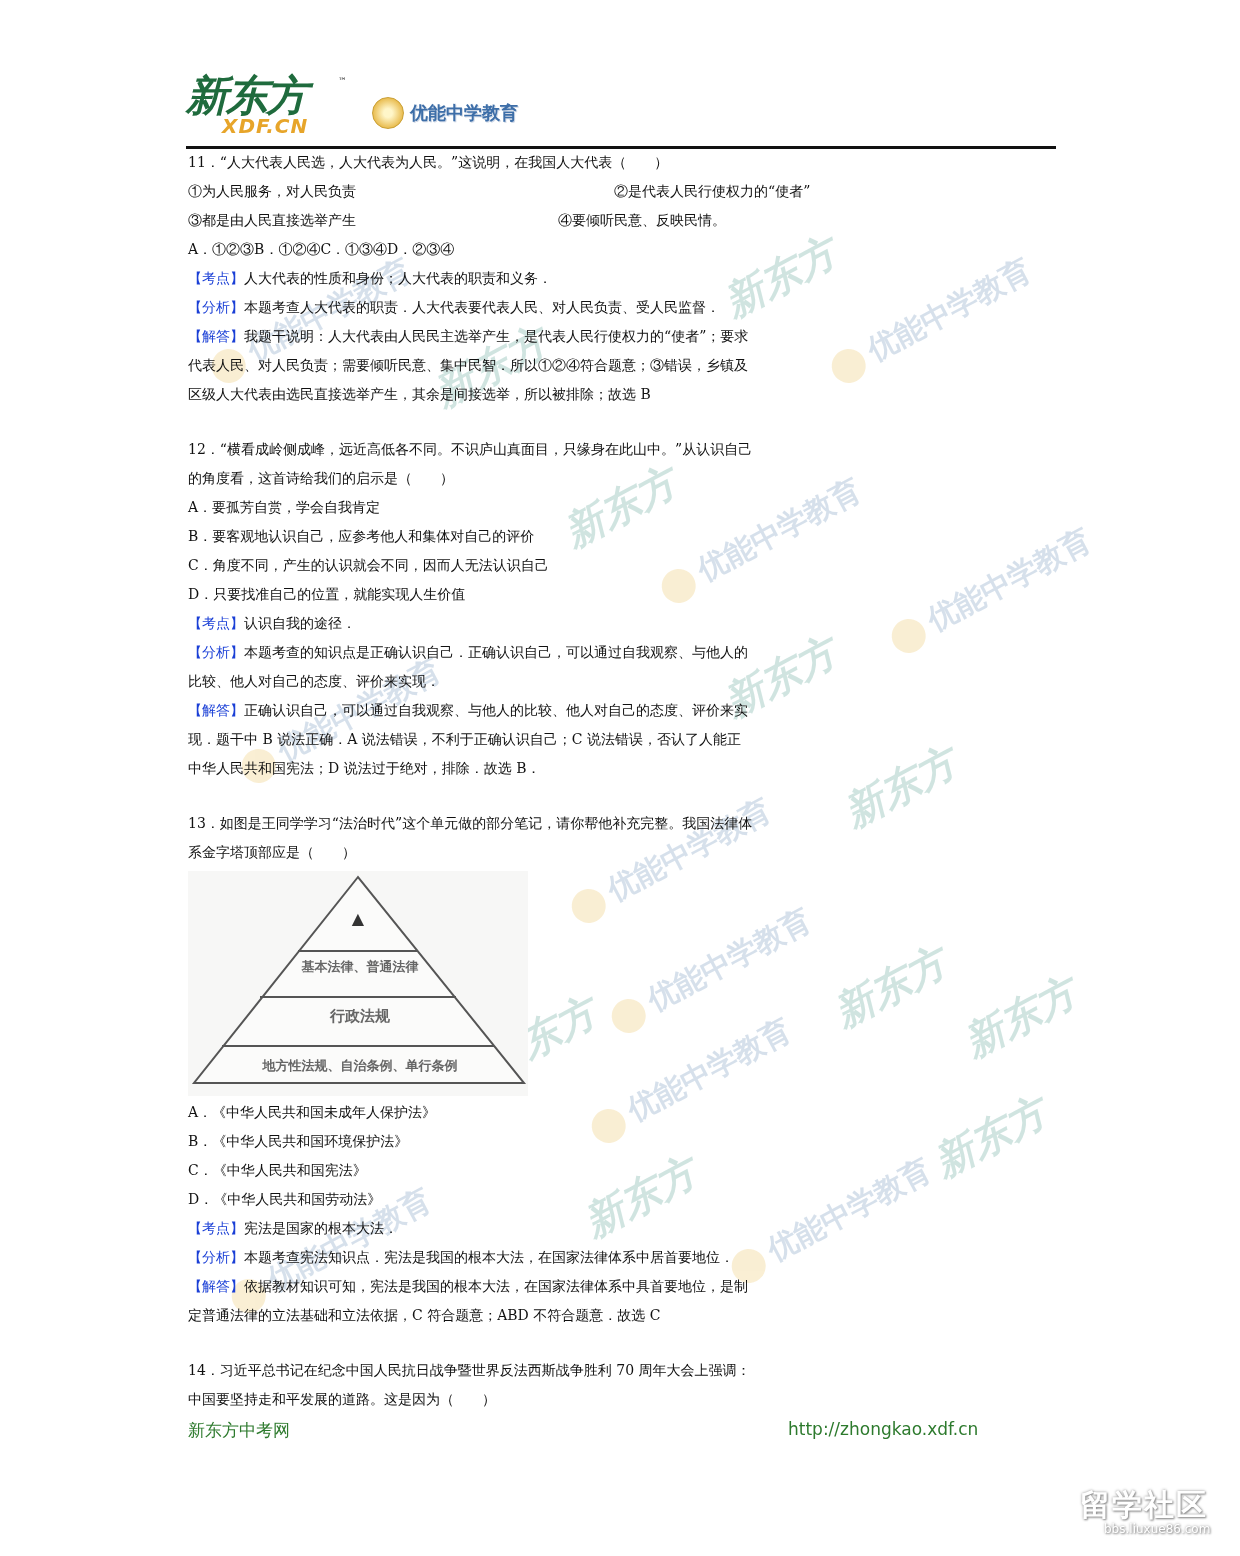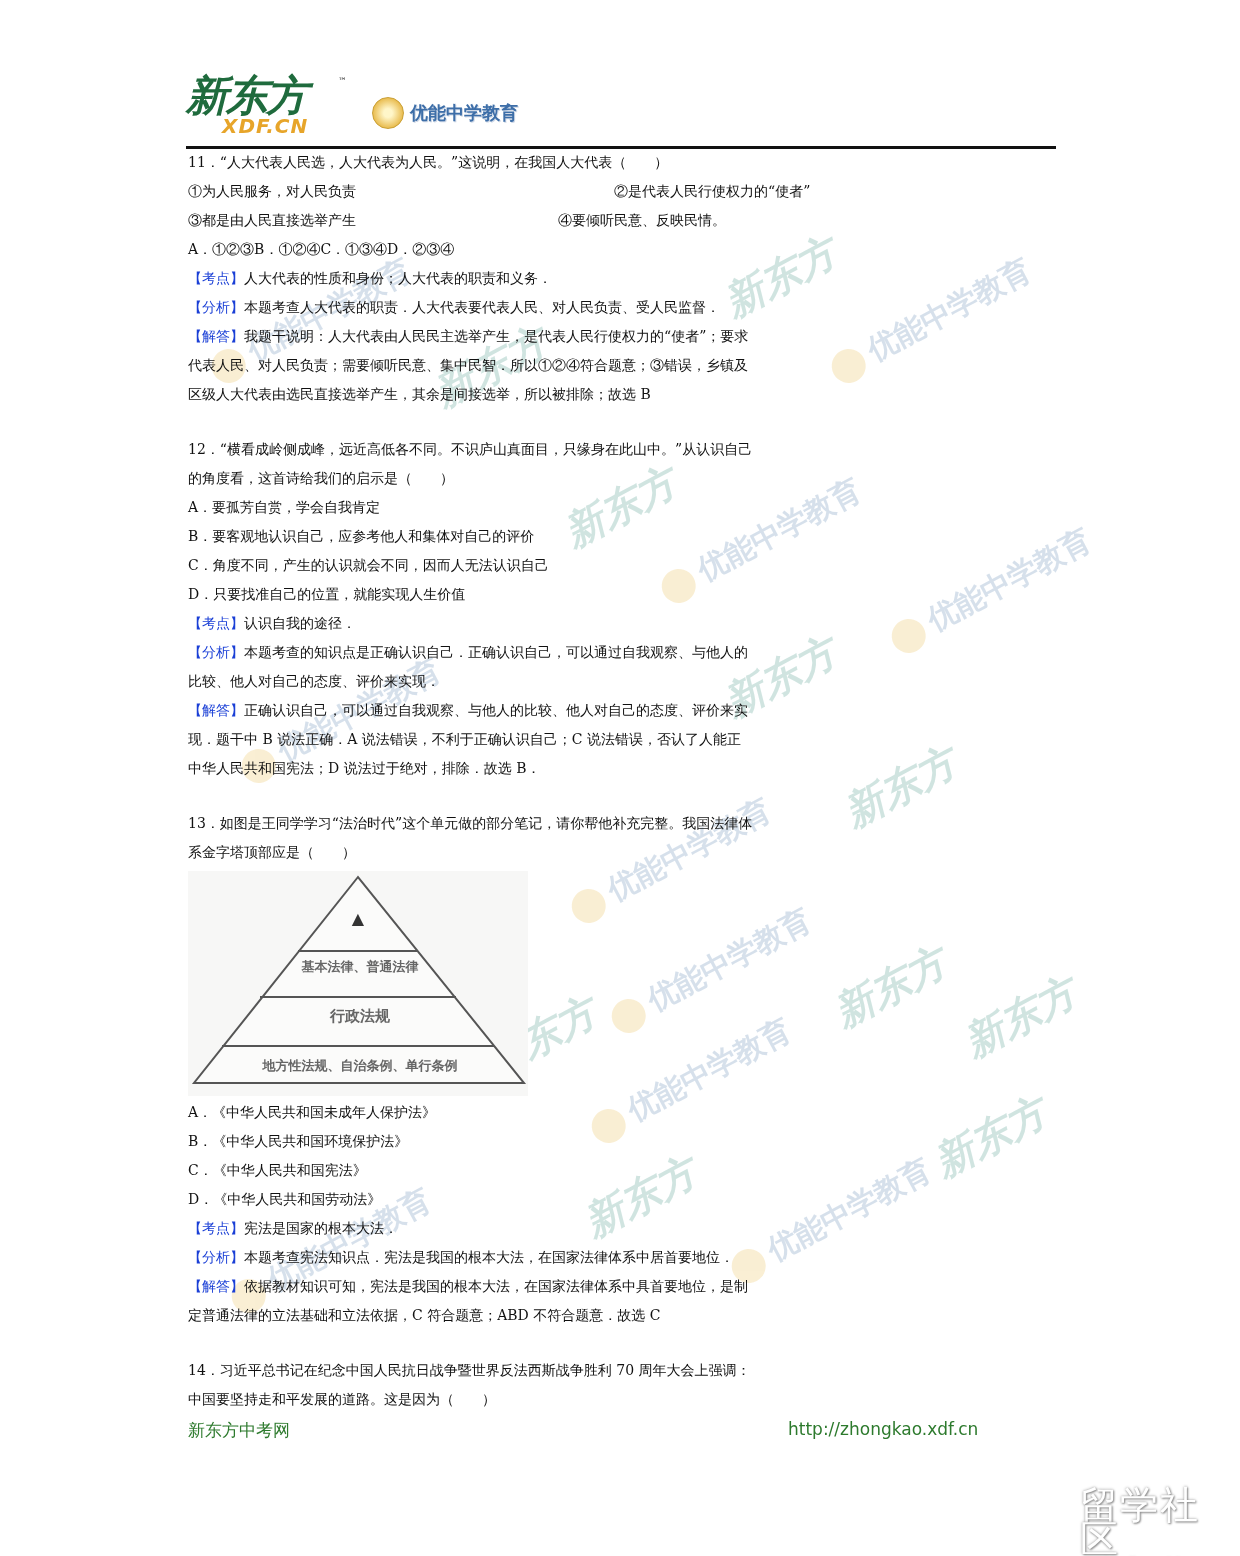--- a/index.html
+++ b/index.html
@@ -54,21 +54,21 @@
     position: absolute; font-family: "DejaVu Sans", sans-serif; font-size: 13px; color: #666;
     white-space: nowrap; transform: translateX(-50%); font-weight: bold;
   }
   .footer { position: absolute; top: 1419px; left: 188px; width: 810px; z-index: 2; font-family: "DejaVu Sans", sans-serif; }
   .footer .left { position: absolute; left: 0; top: 0; font-size: 17px; color: #2d7a2d; }
   .footer .right { position: absolute; left: 600px; top: 0; font-size: 17px; color: #2d7a2d; }
   .corner-wm {
     position: absolute; left: 1080px; top: 1488px; width: 150px; height: 60px; z-index: 2;
     font-family: "DejaVu Sans", sans-serif; color: #fff; text-shadow: 0 0 3px #999, 1px 1px 2px #888;
   }
-  .corner-wm .big { font-size: 38px; font-weight: normal; letter-spacing: 2px; line-height: 34px; }
+  .corner-wm .big { font-size: 30px; font-weight: bold; letter-spacing: 2px; line-height: 34px; }
   .corner-wm .small { font-size: 12px; line-height: 14px; padding-left: 24px; }
 </style>
 </head>
 <body>
 
 <div class="watermarks">
   <div class="wm xdf" style="left:720px;top:250px">新东方</div>
   <div class="wm yn" style="left:820px;top:300px">优能中学教育</div>
   <div class="wm yn" style="left:200px;top:300px">优能中学教育</div>
   <div class="wm xdf" style="left:430px;top:340px">新东方</div>

